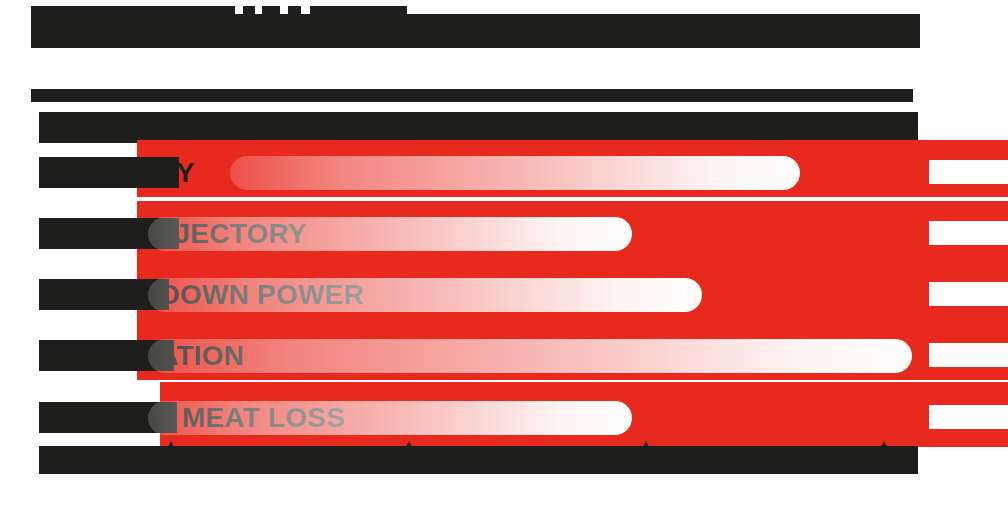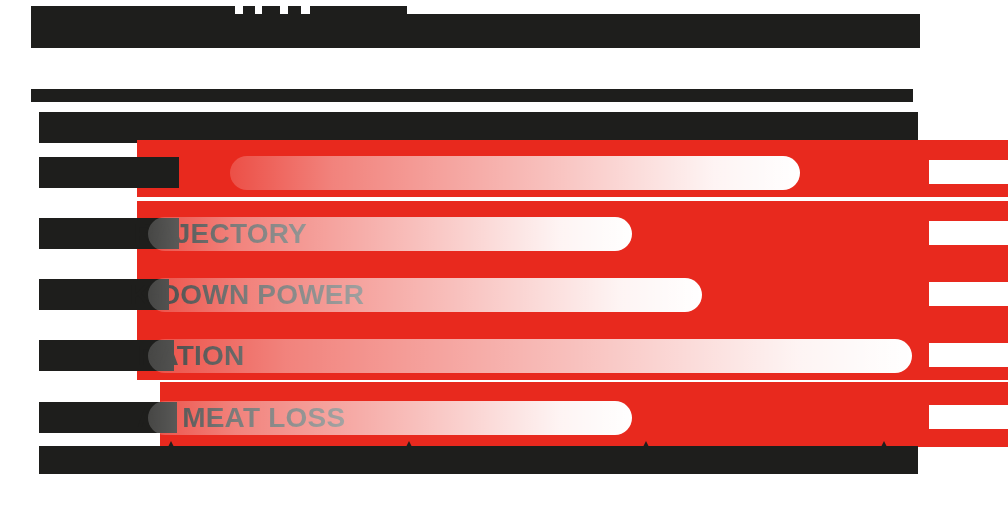--- a/index.html
+++ b/index.html
@@ -93,20 +93,21 @@
   <div id="header-bar"></div>
 
   <div class="red-seg" style="left:137px; top:140px; width:871px; height:57px;"></div>
   <div class="red-seg" style="left:137px; top:201px; width:871px; height:59px;"></div>
   <div class="red-seg" style="left:137px; top:260px; width:871px; height:60px;"></div>
   <div class="red-seg" style="left:137px; top:320px; width:871px; height:60px;"></div>
   <div class="red-seg" style="left:160px; top:382px; width:848px; height:65px;"></div>
 
   <div class="row" style="top:146px;">
     <div class="label-redact" style="top:11px; width:140px;"></div>
+    <div class="cat-label" style="left:115px; top:11px;">RACY</div>
     <div class="value-bar" style="left:230px; top:10px; width:570px;"></div>
     <div class="value-slot" style="top:14px;"></div>
   </div>
 
   <div class="row" style="top:207px;">
     <div class="label-redact" style="top:11px; width:140px;"></div>
     <div class="cat-label" style="left:134px; top:11px;">RAJECTORY</div>
     <div class="value-bar" style="left:148px; top:10px; width:484px;"></div>
     <div class="value-slot" style="top:14px;"></div>
   </div>

